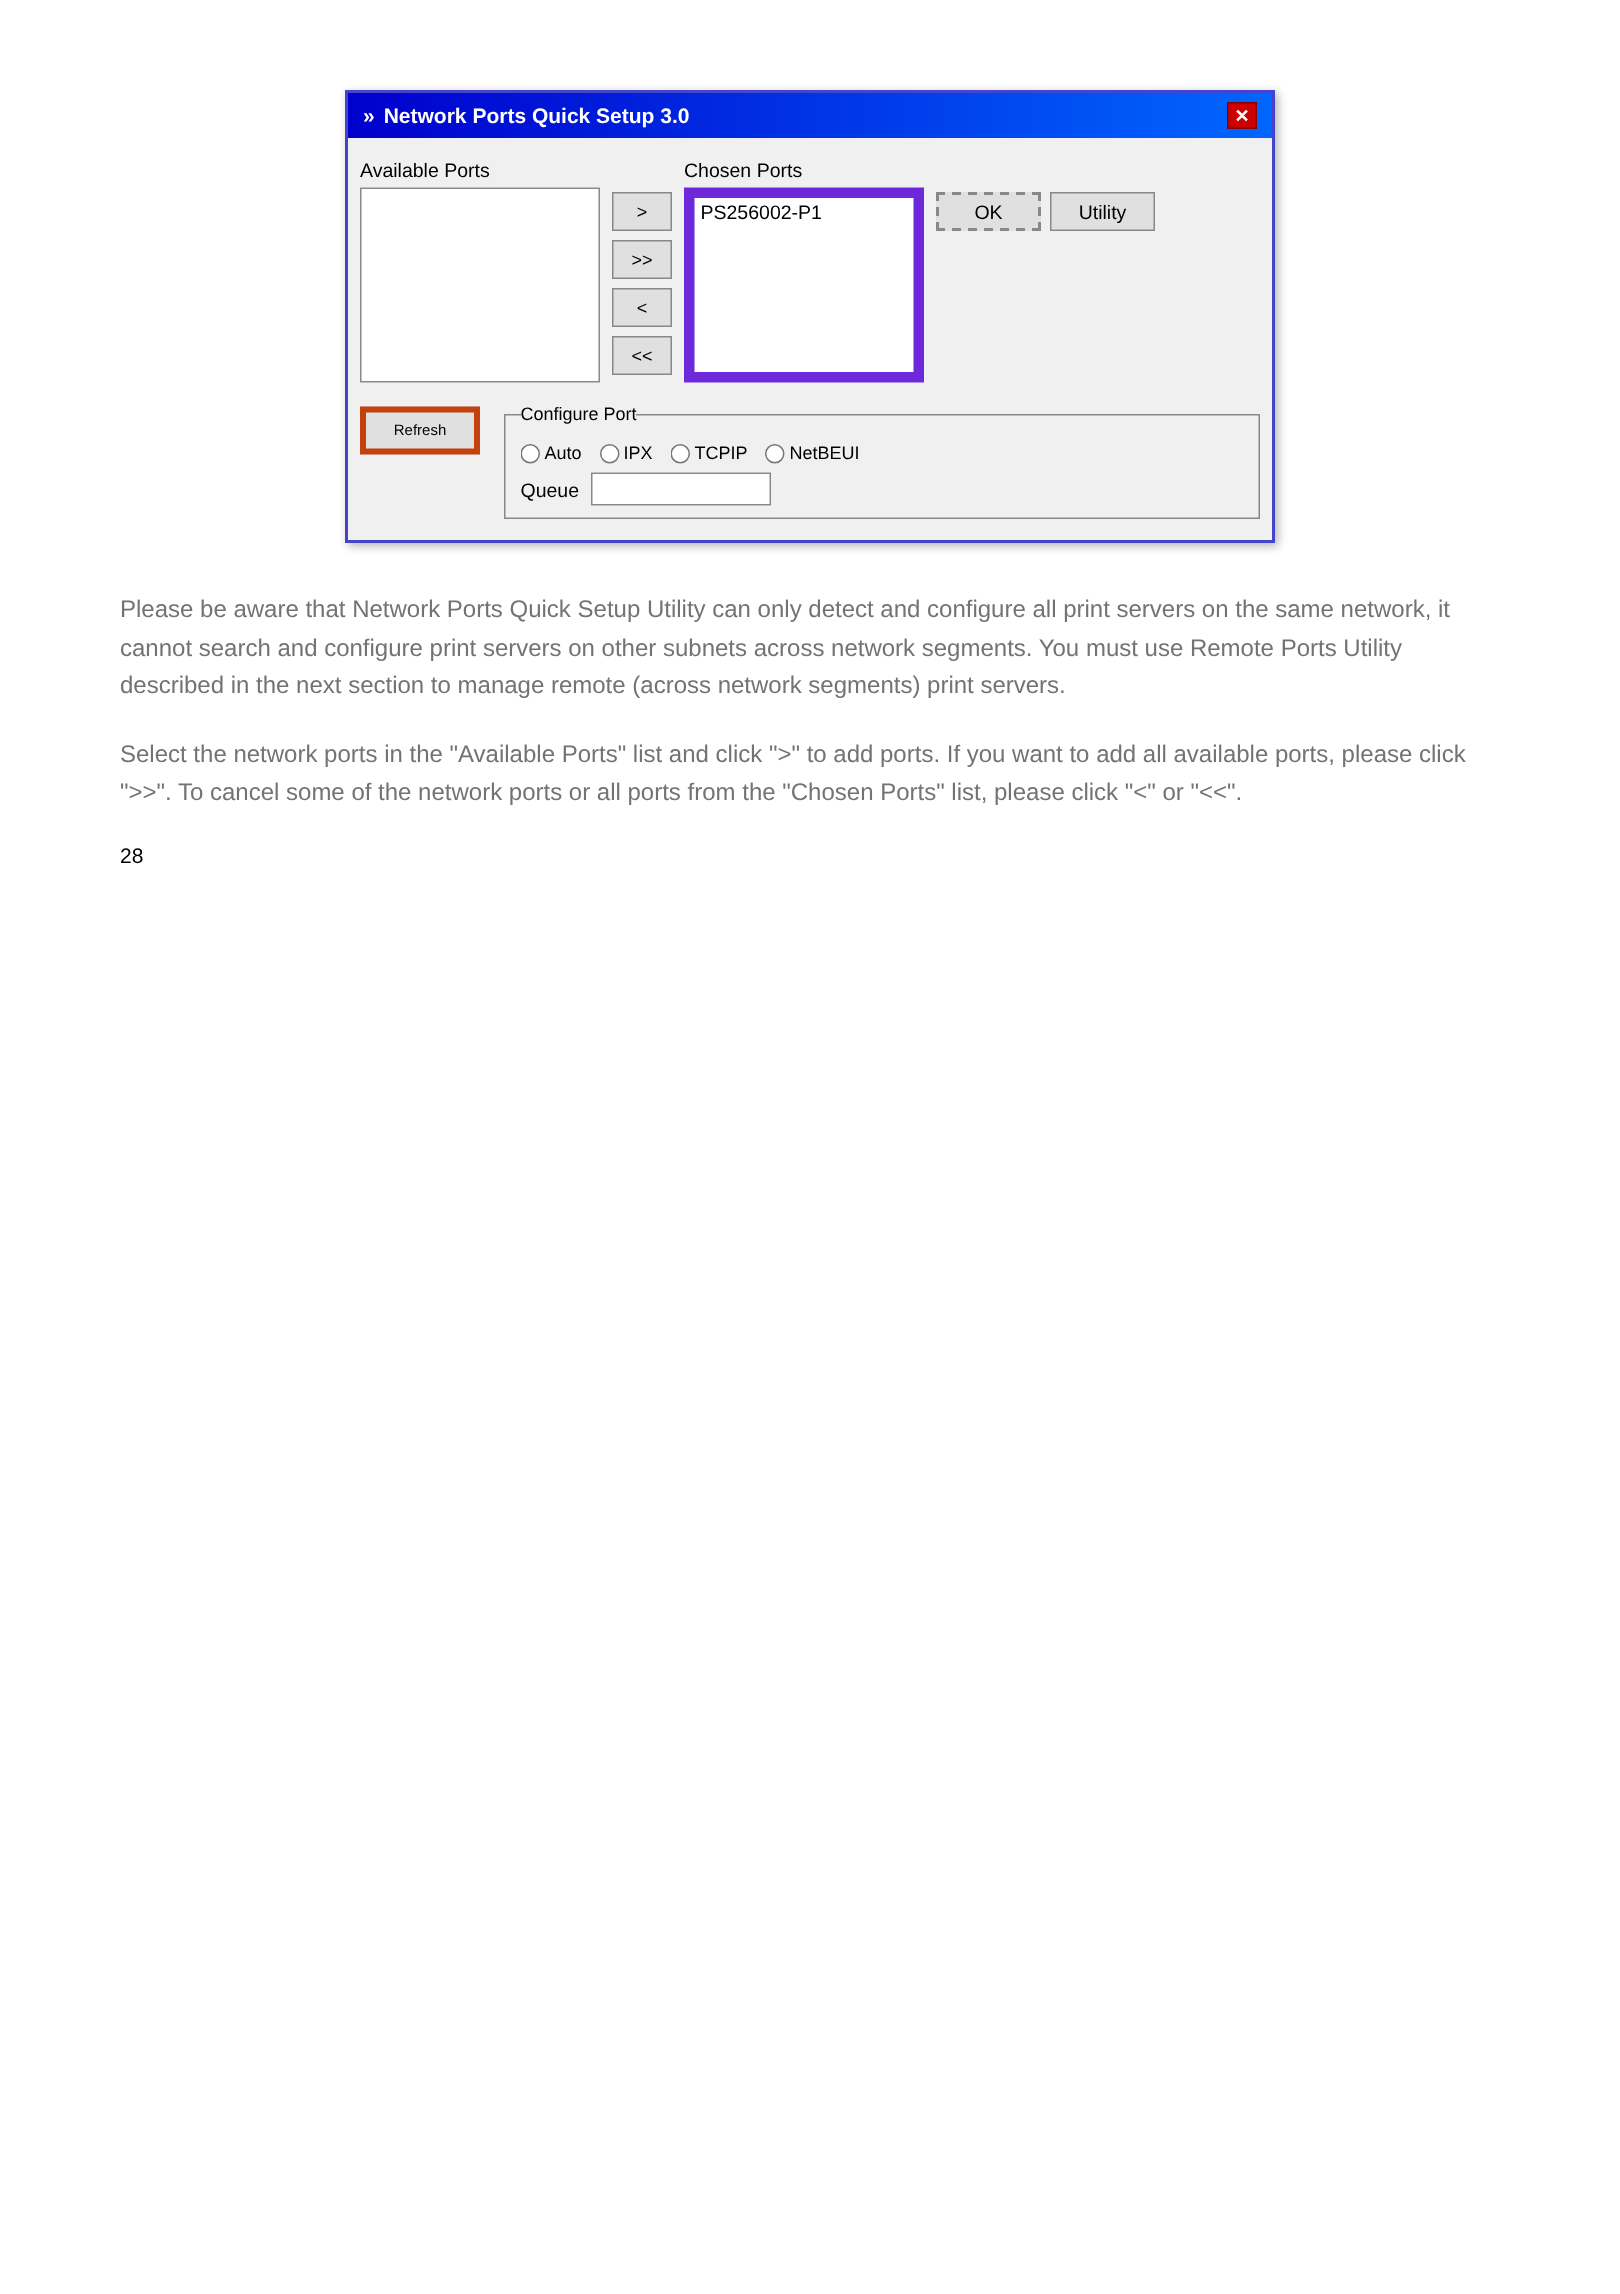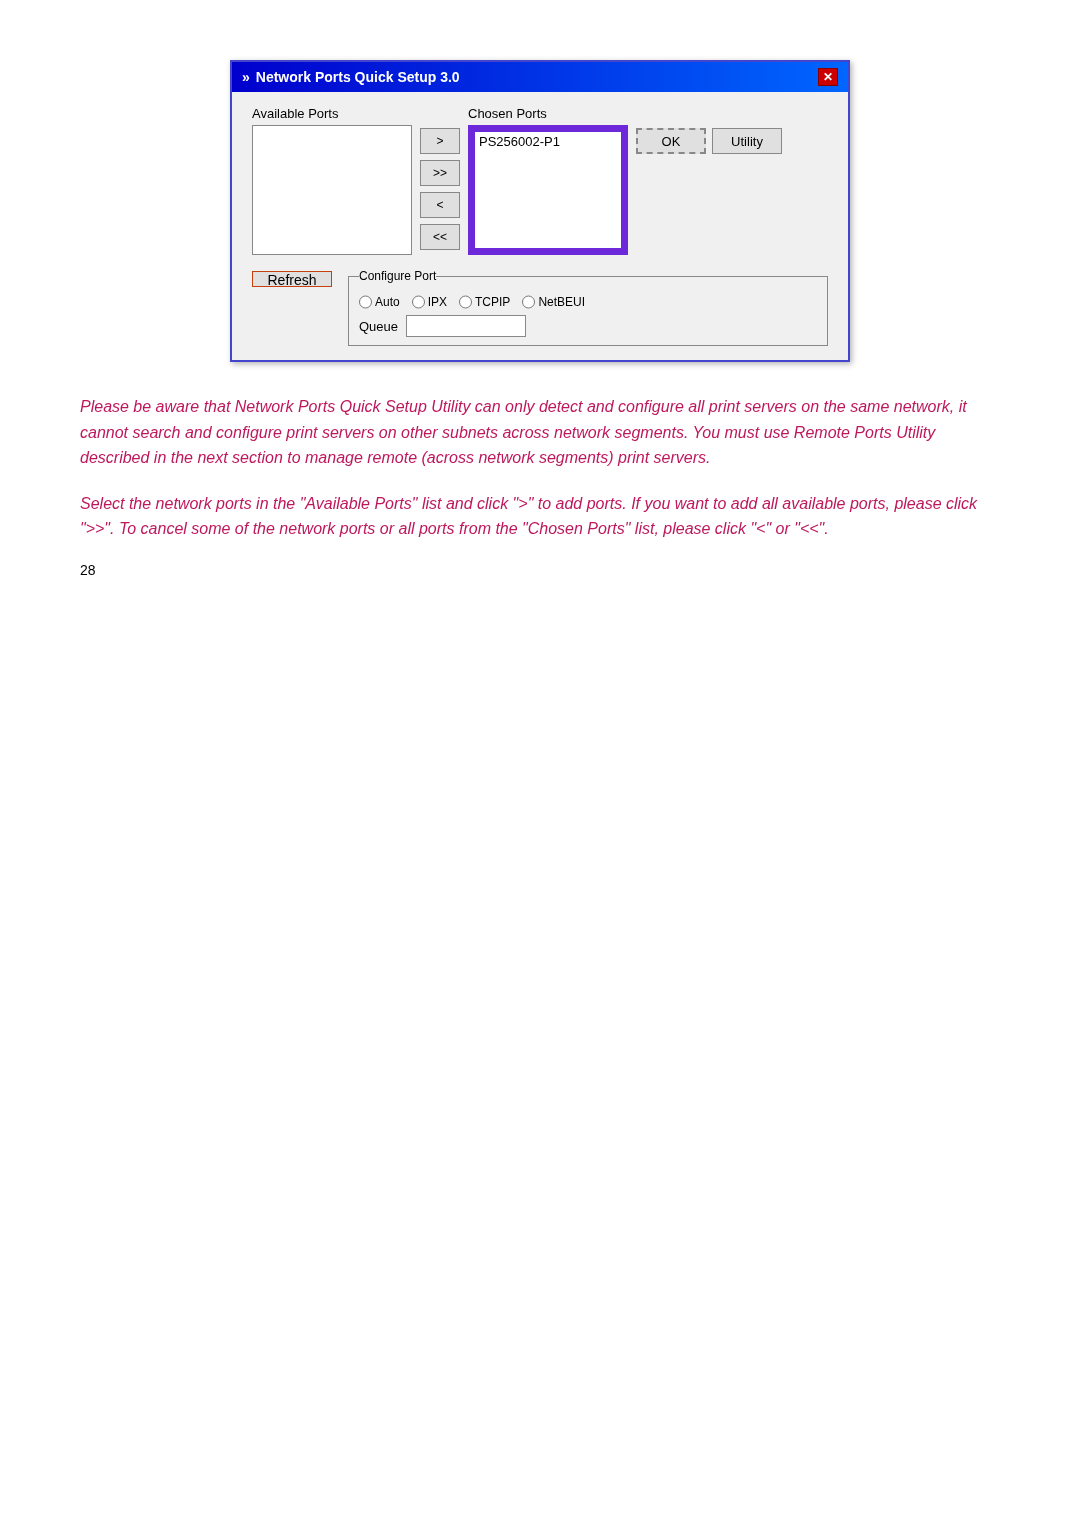--- a/index.html
+++ b/index.html
@@ -56,21 +56,21 @@
       height: 18px;
       font-size: 12px;
       cursor: pointer;
       display: flex;
       align-items: center;
       justify-content: center;
       font-weight: bold;
     }
 
     .dialog-body {
-      padding: 14px 20px;
+      padding: 14px 8px;
     }
 
     .ports-section {
       display: flex;
       gap: 8px;
       align-items: flex-start;
       margin-bottom: 14px;
     }
 
     .port-column {
@@ -152,24 +152,24 @@
     }
 
     .bottom-section {
       display: flex;
       align-items: flex-start;
       gap: 16px;
     }
 
     .refresh-btn {
       background: #e0e0e0;
-      border: 1px solid #c2410c;
+      border: 4px solid #c2410c;
       width: 80px;
-      height: 16px;
-      font-size: 14px;
+      height: 32px;
+      font-size: 10px;
       cursor: pointer;
       margin-top: 2px;
     }
 
     .configure-port-group {
       border: 1px solid #888;
       padding: 6px 10px 8px 10px;
       flex: 1;
     }
 
@@ -182,20 +182,21 @@
     .radio-row {
       display: flex;
       align-items: center;
       gap: 12px;
       margin-bottom: 6px;
       font-size: 13px;
     }
 
     .radio-item {
       display: flex;
+      align-items: center;
       gap: 3px;
       font-size: 12px;
     }
 
     .queue-row {
       display: flex;
       align-items: center;
       gap: 8px;
       font-size: 13px;
     }
@@ -206,22 +207,21 @@
       width: 120px;
       height: 22px;
       font-size: 13px;
       padding: 2px 4px;
     }
 
     .page-text {
       font-size: 16px;
       line-height: 1.6;
       margin-bottom: 20px;
-      color: #be185d;
-      font-style: italic;
+      color: #737373;
     }
 
     .page-number {
       text-align: left;
       font-size: 14px;
       margin-top: 10px;
     }
   </style>
 </head>
 <body>

